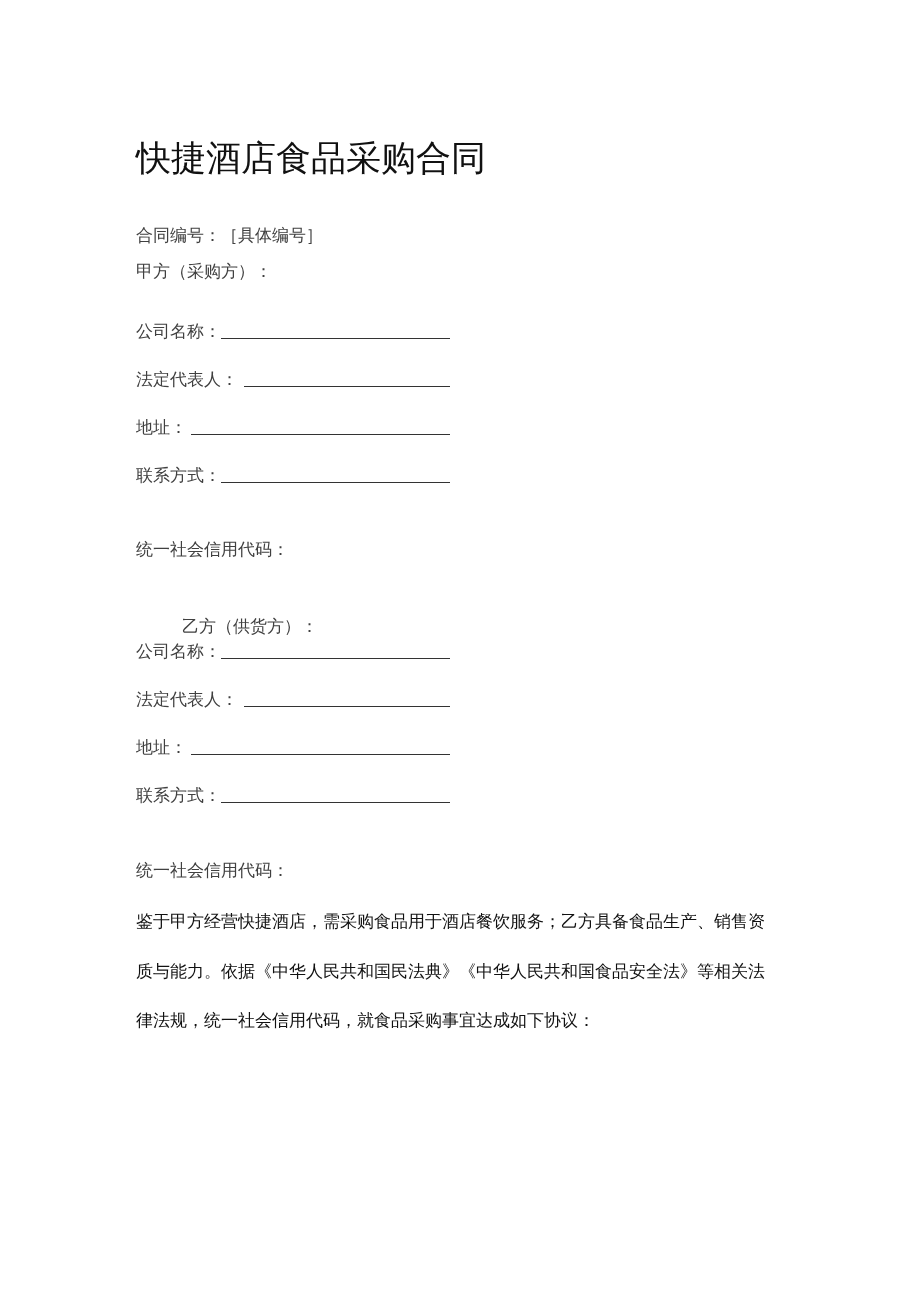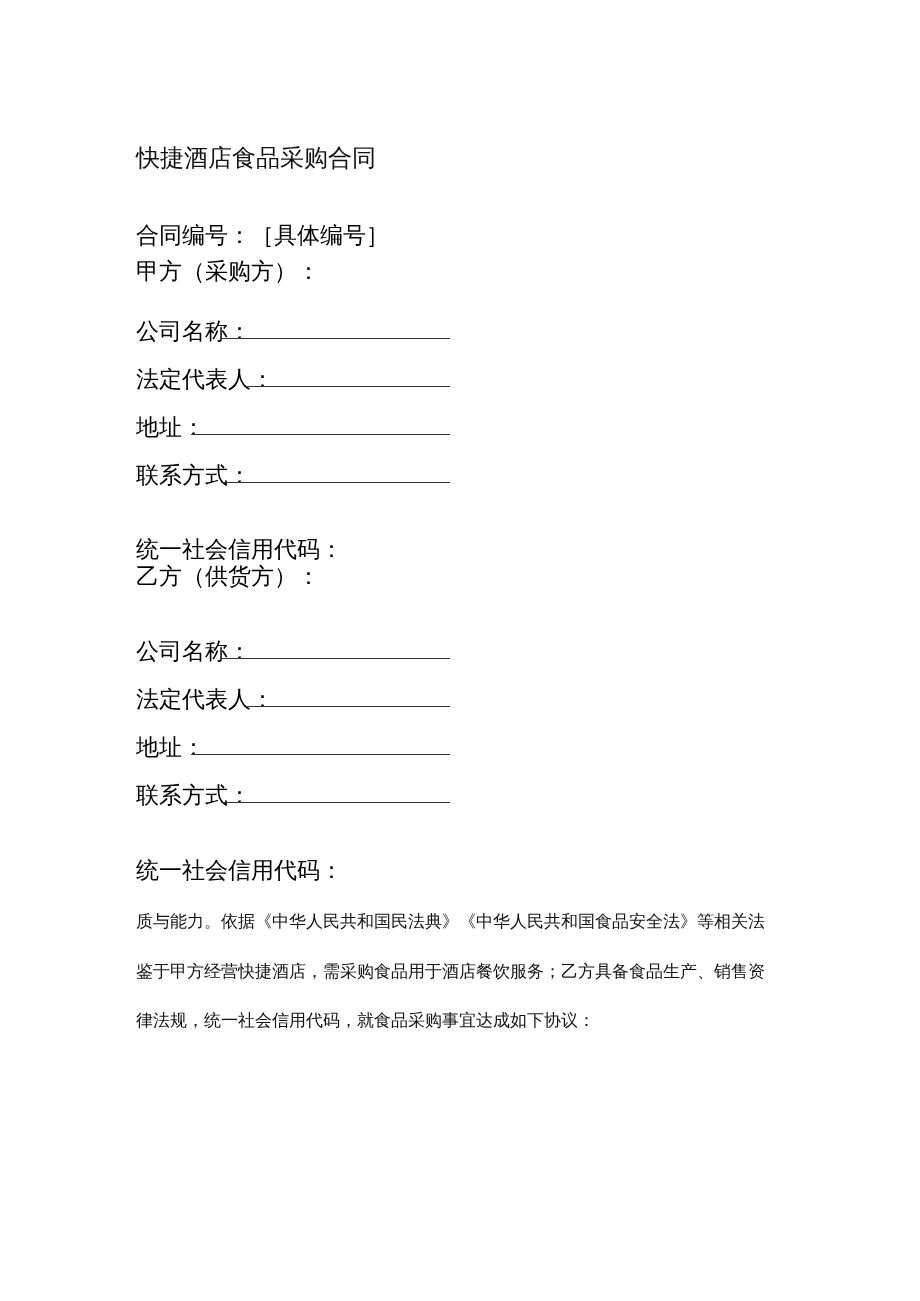--- a/index.html
+++ b/index.html
@@ -19,35 +19,35 @@
       position: absolute;
       left: 0; top: 0;
       width: 920px;
       height: 1301px;
       background: #ffffff;
     }
     .title {
       position: absolute;
       left: 136px;
       top: 136px;
-      font-size: 24px;
+      font-size: 35px;
       line-height: 44px;
       letter-spacing: 0px;
       white-space: nowrap;
       color: #111111;
       font-weight: normal;
       margin: 0;
     }
     .line {
       position: absolute;
       left: 136px;
-      font-size: 23px;
+      font-size: 17px;
       line-height: 24px;
       white-space: nowrap;
-      color: #000000;
+      color: #404040;
       height: 24px;
     }
     .blank {
       position: absolute;
       height: 0;
       border-bottom: 1px solid #333333;
     }
     .para {
       position: absolute;
       left: 136px;
@@ -80,35 +80,35 @@
   <div class="blank" style="left:244px; top:386px; width:206px;"></div>
 
   <div class="line" style="top:415px;">地址：</div>
   <div class="blank" style="left:191px; top:434px; width:259px;"></div>
 
   <div class="line" style="top:463px;">联系方式：</div>
   <div class="blank" style="left:221px; top:482px; width:229px;"></div>
 
   <div class="line" style="top:537px;">统一社会信用代码：</div>
 
-  <div class="line" style="top:564px;">乙方（供货方）：</div>
+  <div class="line" style="top:614px;margin-left:46px;">乙方（供货方）：</div>
 
   <div class="line" style="top:639px;">公司名称：</div>
   <div class="blank" style="left:221px; top:658px; width:229px;"></div>
 
   <div class="line" style="top:687px;">法定代表人：</div>
   <div class="blank" style="left:244px; top:706px; width:206px;"></div>
 
   <div class="line" style="top:735px;">地址：</div>
   <div class="blank" style="left:191px; top:754px; width:259px;"></div>
 
   <div class="line" style="top:783px;">联系方式：</div>
   <div class="blank" style="left:221px; top:802px; width:229px;"></div>
 
   <div class="line" style="top:858px;">统一社会信用代码：</div>
 
   <div class="para" style="top:897px;">
+    <span>鉴于甲方经营快捷酒店，需采购食品用于酒店餐饮服务；乙方具备食品生产、销售资</span>
     <span>质与能力。依据《中华人民共和国民法典》《中华人民共和国食品安全法》等相关法</span>
-    <span>鉴于甲方经营快捷酒店，需采购食品用于酒店餐饮服务；乙方具备食品生产、销售资</span>
     <span>律法规，统一社会信用代码，就食品采购事宜达成如下协议：</span>
   </div>
 
 </div>
 
 </body></html>

